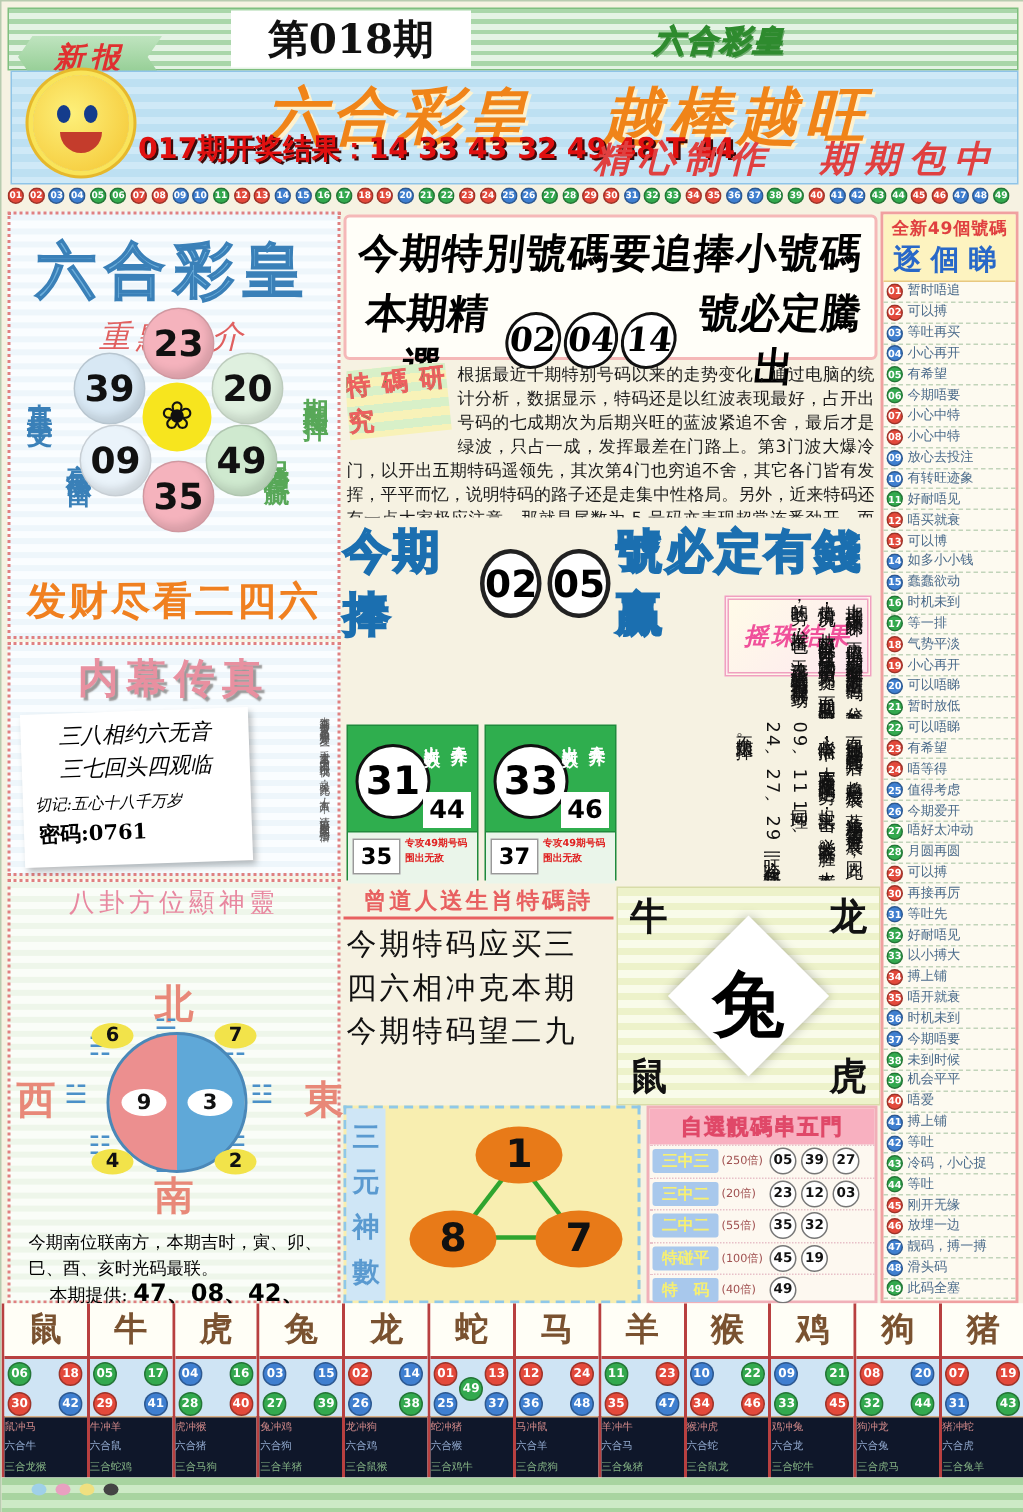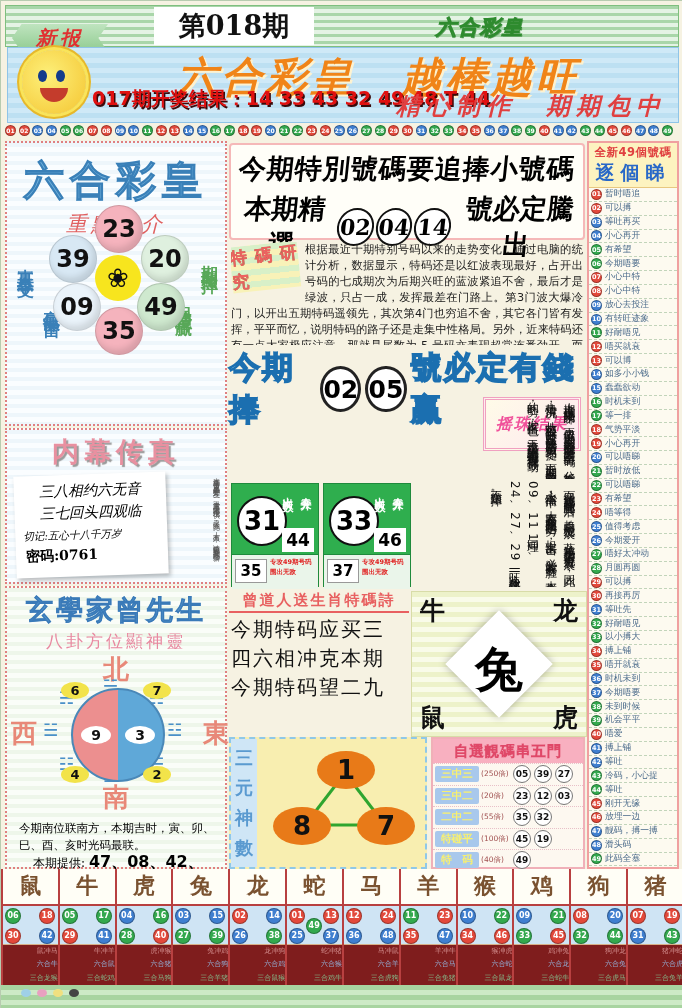--- a/index.html
+++ b/index.html
@@ -154,21 +154,21 @@
   .rc-h1{font-size:11.5px;font-weight:bold;color:#e04040;padding-top:2px;letter-spacing:.5px;}
   .rc-h2{font-size:19px;font-weight:bold;color:#2868c8;letter-spacing:6px;}
   .rrow{height:13.85px;display:flex;align-items:center;padding-left:2px;border-bottom:1px dashed #c2d4ba;box-sizing:border-box;}
   .rtext{font-size:8.8px;color:#4a6a8a;white-space:nowrap;}
   
   .zstrip{position:absolute;left:0;top:868px;width:682px;height:116px;display:flex;background:#fff;}
   .zcell{width:56.83px;flex:none;border-left:2px solid #b84040;box-sizing:border-box;display:flex;flex-direction:column;}
   .zanimal{height:36px;background:#fffef6;display:flex;align-items:center;justify-content:center;
     font-size:22px;font-family:"DejaVu Serif",serif;color:#7a5230;font-weight:bold;}
   .znums{height:40px;background:#cfe4f4;position:relative;border-top:2px solid #b84040;}
-  .zinfo{height:40px;background:#7f1d1d;border-top:1px solid #d8b088;font-size:7px;text-align:right;line-height:1.9;}
+  .zinfo{height:40px;background:#0f172a;border-top:1px solid #d8b088;font-size:7px;text-align:left;line-height:1.9;}
   .zi1{color:#cf8888;}.zi2{color:#93abd0;}.zi3{color:#84b284;}
   .zn{position:absolute;}
   .botband{position:absolute;left:0;top:984px;width:682px;height:24px;
     background:repeating-linear-gradient(180deg,#a8d4a0 0 5px,#cdeac6 5px 10px);}
   .botband .dots{position:absolute;left:20px;top:4px;display:flex;gap:6px;}
   .dot{width:10px;height:8px;border-radius:50%;}
 </style>
 </head>
 <body>
 
@@ -250,35 +250,35 @@
     <div class="vlabel" style="left:34px;top:152px;color:#3a80b8;">毫無保留</div>
     <div class="vlabel" style="left:192px;top:108px;color:#58a858;">期期照摔</div>
     <div class="vlabel" style="left:166px;top:150px;color:#58a858;">保證穩贏</div>
     <div class="flower-center" style="left:88px;top:112px;">❀</div>
     <div class="flower-ball" style="left:88px;top:62px;background:#f5b3bd;">23</div>
     <div class="flower-ball" style="left:42px;top:92px;background:#d8e8f4;">39</div>
     <div class="flower-ball" style="left:134px;top:92px;background:#dff0df;">20</div>
     <div class="flower-ball" style="left:46px;top:140px;background:#eaf3fa;">09</div>
     <div class="flower-ball" style="left:130px;top:140px;background:#cfe9cf;">49</div>
     <div class="flower-ball" style="left:88px;top:164px;background:#f5b3bd;">35</div>
+    <div class="lp1-foot">发财尽看二四六</div>
   </div>
 
   <div class="panel stripes" style="left:4px;top:427px;width:222px;height:156px;">
     <div class="lp2-title">内幕传真</div>
     <div class="note">
       <div class="l12">三八相约六无音</div>
       <div class="l12">三七回头四观临</div>
       <div class="l3">切记:五心十八千万岁</div>
       <div class="l4">密码:0761</div>
     </div>
     <div class="sidefine">本舖真马曾道人之多年相交好友，一手泄露马会之内部人士现供，灵验无比，十有八中，请位彩民朋友要细心加倍。</div>
   </div>
 
   <div class="panel stripesg" style="left:4px;top:585px;width:222px;height:283px;">
-    <div class="lp3-title">玄學家曾先生</div>
     <div class="lp3-sub">八卦方位顯神靈</div>
     <div class="bagua">
       <div class="dir" style="left:78px;top:-6px;">北</div>
       <div class="dir" style="left:78px;top:122px;">南</div>
       <div class="dir" style="left:-14px;top:58px;">西</div>
       <div class="dir" style="left:178px;top:58px;">東</div>
       <div class="trig" style="left:78px;top:18px;">☵</div>
       <div class="trig" style="left:78px;top:108px;">☲</div>
       <div class="trig" style="left:18px;top:62px;">☱</div>
       <div class="trig" style="left:142px;top:62px;">☳</div>

